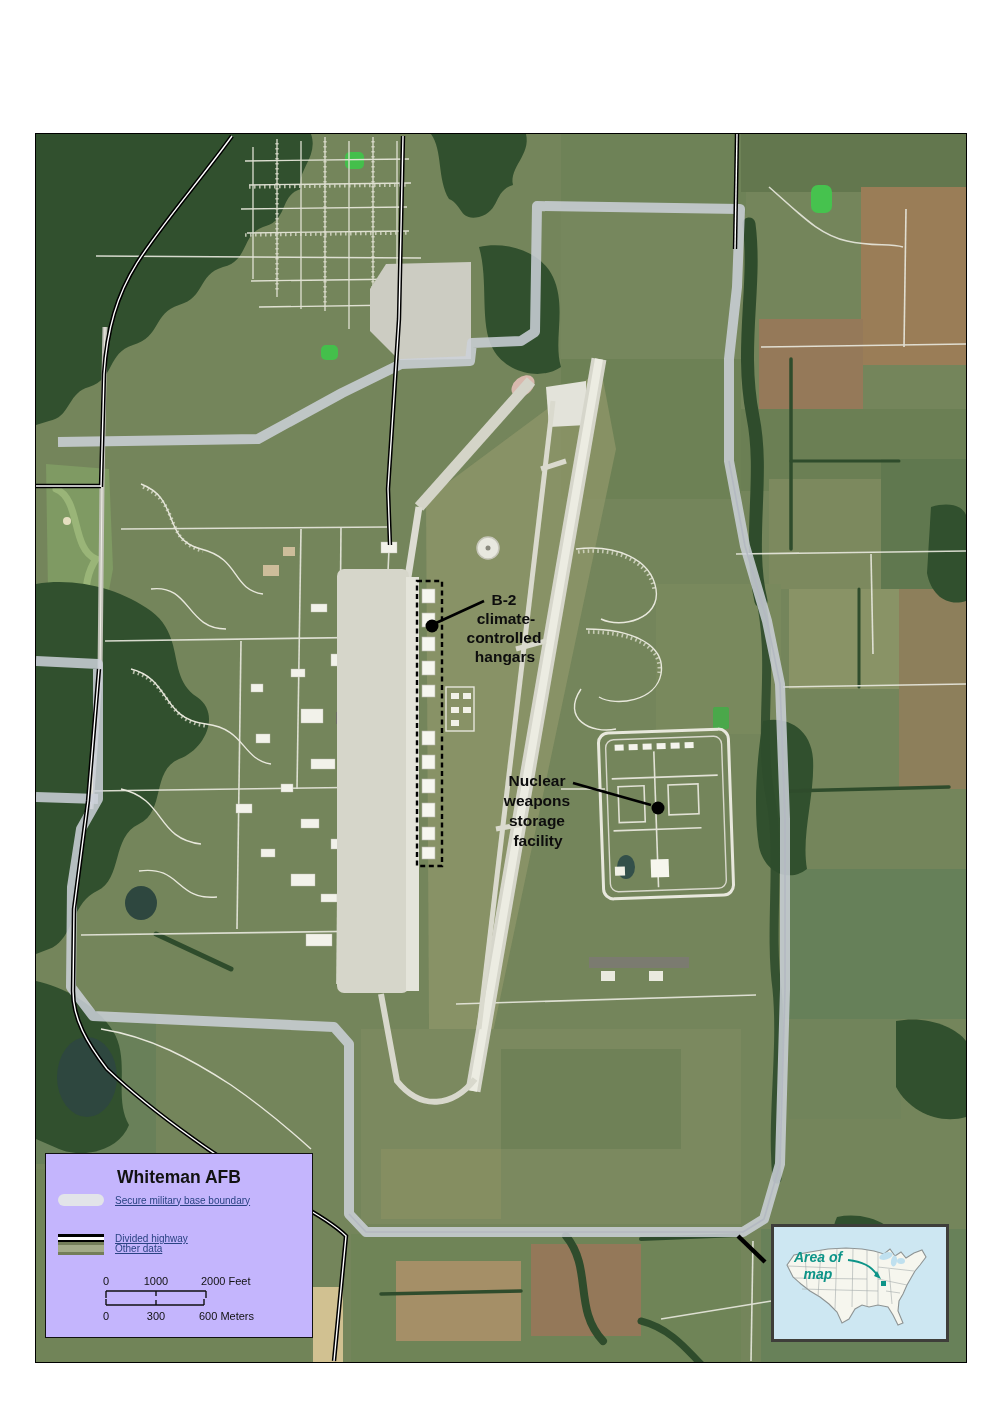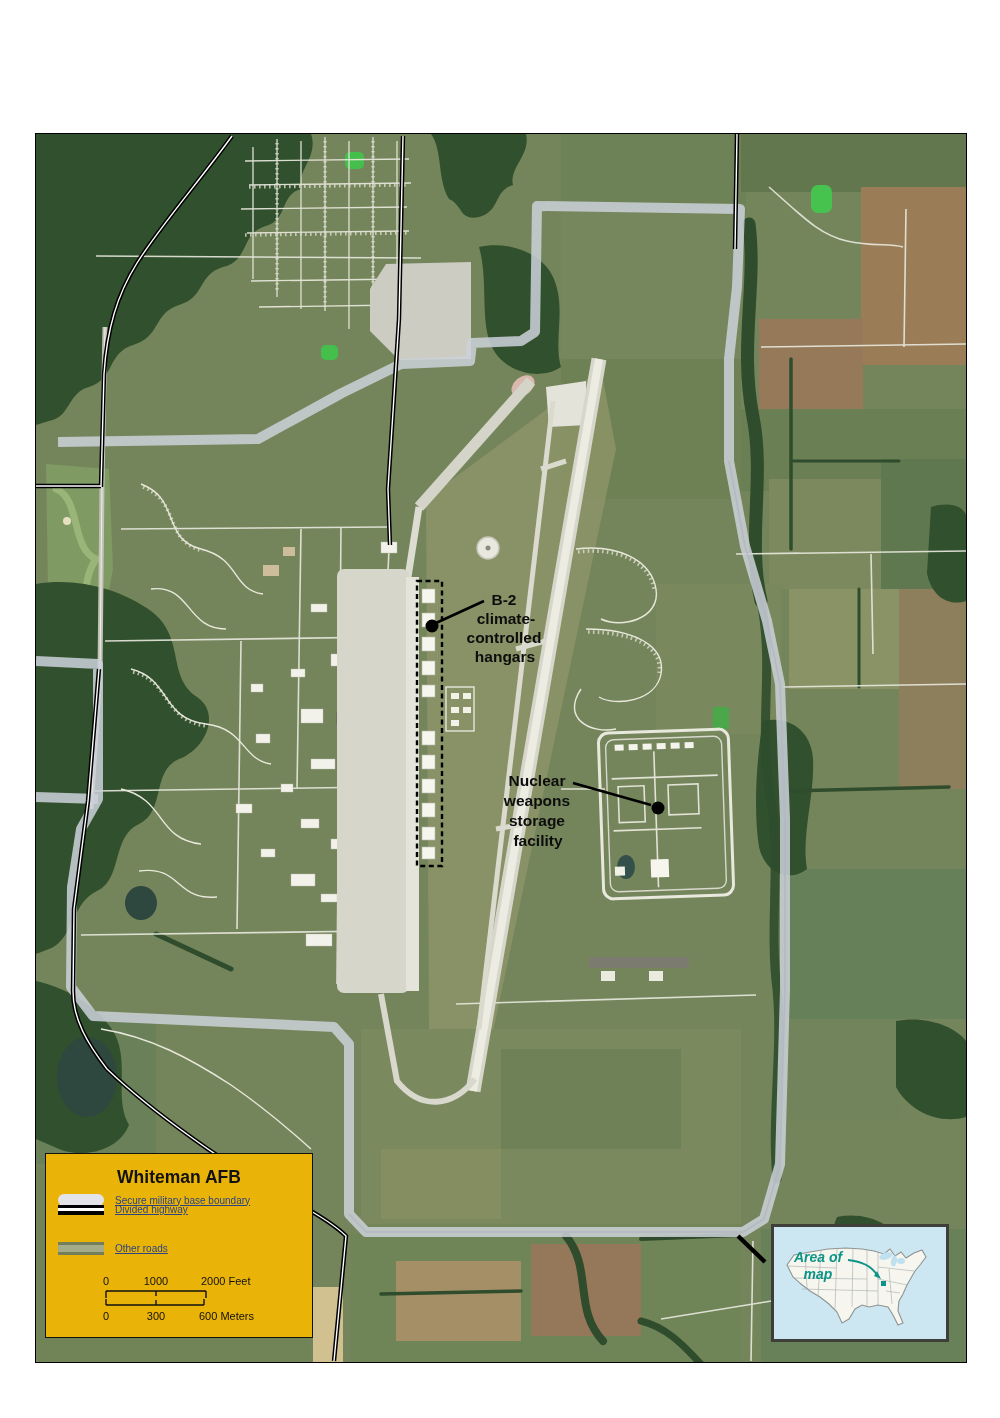--- a/index.html
+++ b/index.html
@@ -4,21 +4,21 @@
 <style>
   html,body{margin:0;padding:0;background:#ffffff;}
   .page{position:relative;width:1000px;height:1418px;background:#fff;overflow:hidden;
         font-family:"Liberation Sans",sans-serif;}
   .fig-title{position:absolute;left:35px;top:48px;margin:0;font-size:25px;font-weight:bold;
              color:#221f20;letter-spacing:.2px;}
   .map-frame{position:absolute;left:35px;top:105px;width:930px;height:1228px;
              border:1px solid #000;background:#74855b;overflow:hidden;margin-top:28px;}
   .map-frame svg.base{position:absolute;left:0;top:0;}
   
-  .legend{position:absolute;left:9px;top:1019px;width:266px;height:183px;background:#eab308;
+  .legend{position:absolute;left:9px;top:1019px;width:266px;height:183px;background:#c4b5fd;
           border:1px solid #111;z-index:30;}
   .lg-title{position:absolute;top:13px;left:0;width:100%;text-align:center;font-size:17.5px;
             font-weight:bold;color:#121212;}
   .lg-row{position:absolute;left:12px;display:flex;align-items:center;}
   .lg-row .sym{width:46px;flex:0 0 46px;margin-right:11px;}
   .lg-label{font-size:10px;color:#2a4383;font-weight:500;white-space:nowrap;text-decoration:underline;}
   .sym-boundary{height:12px;background:#e2e4e9;border-radius:6px;}
   .sym-highway{height:3px;background:#fff;border-top:3.5px solid #000;border-bottom:4px solid #000;}
   .sym-roads{height:7px;background:#a3ab89;border-top:3px solid #747e5a;border-bottom:3px solid #747e5a;}
   .lg-scale{position:absolute;left:0;top:120px;}
@@ -331,27 +331,27 @@
         <text class="ann" x="537" y="817" text-anchor="middle">facility</text>
       </g>
     </svg>
 
     <div class="legend">
       <div class="lg-title">Whiteman AFB</div>
       <div class="lg-row" style="top:40px;">
         <div class="sym sym-boundary"></div>
         <div class="lg-label">Secure military base boundary</div>
       </div>
-      <div class="lg-row" style="top:50px;justify-content:center;">
+      <div class="lg-row" style="top:79px;justify-content:center;">
         <div class="sym sym-highway"></div>
         <div class="lg-label">Divided highway</div>
       </div>
       <div class="lg-row" style="top:88px;">
         <div class="sym sym-roads"></div>
-        <div class="lg-label">Other roads</div>
+        <div class="lg-label">Other data</div>
       </div>
       <svg class="lg-scale" width="266" height="58">
         <text x="60" y="11" text-anchor="middle">0</text>
         <text x="110" y="11" text-anchor="middle">1000</text>
         <text x="155" y="11">2000 Feet</text>
         <line x1="60" y1="17" x2="160" y2="17"></line>
         <line x1="60" y1="17" x2="60" y2="24"></line>
           <line x1="110" y1="17" x2="110" y2="22"></line>
           <line x1="160" y1="17" x2="160" y2="24"></line>
         <line x1="60" y1="31" x2="158" y2="31"></line>

